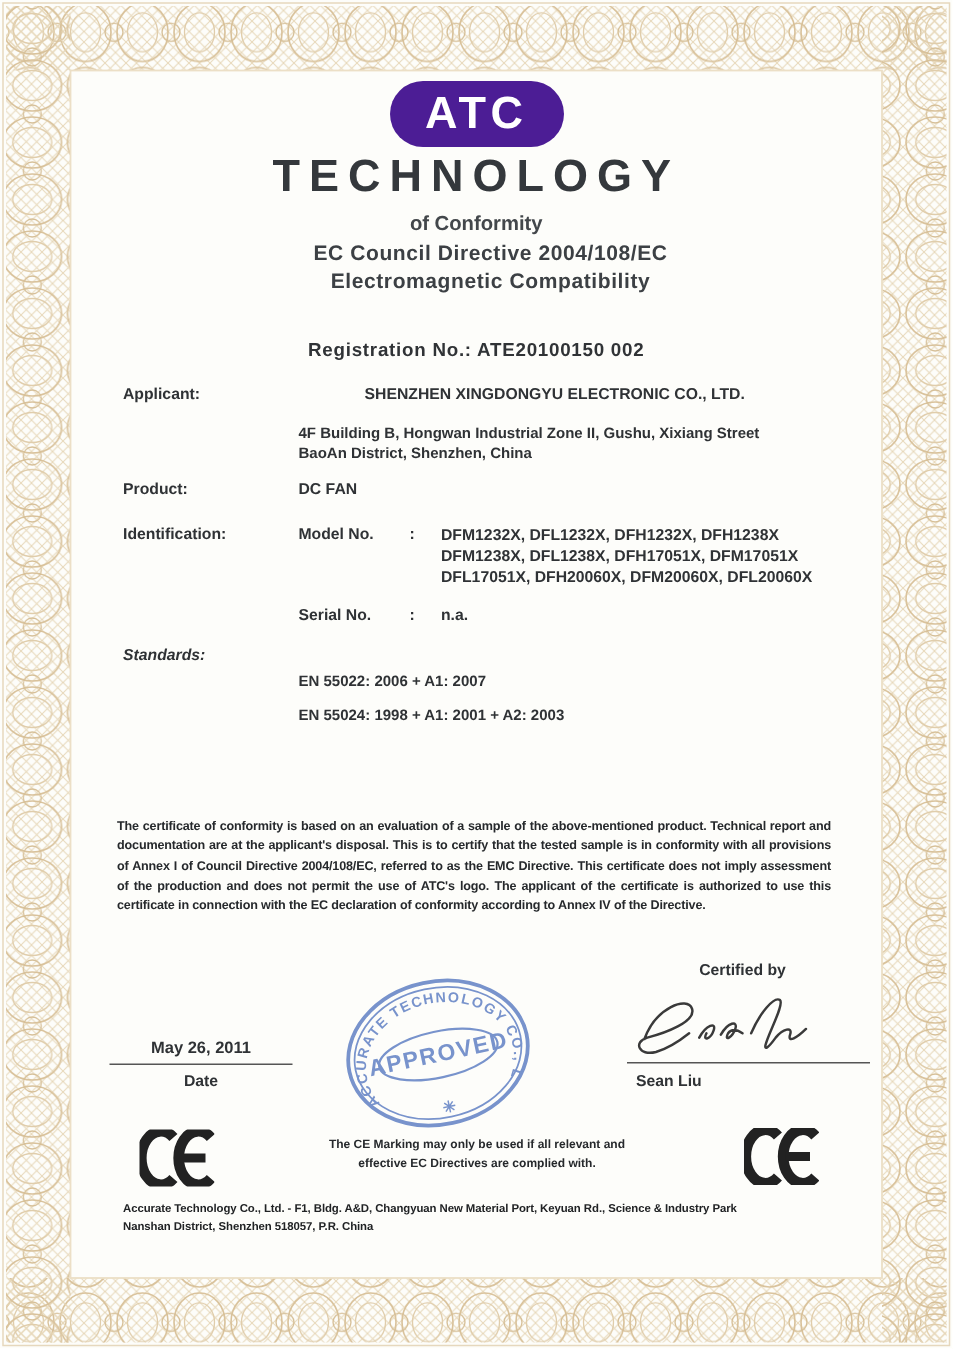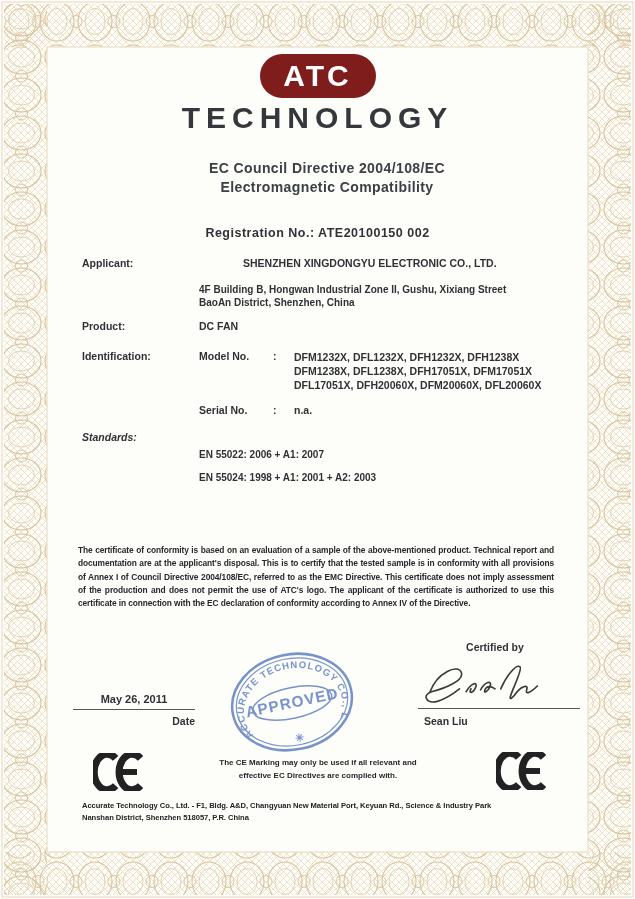--- a/index.html
+++ b/index.html
@@ -6,21 +6,21 @@
   .page{
     position:relative;width:635px;height:899px;overflow:hidden;
     background:#fdfdfa;color:#2f3235;
     font-family:"Liberation Sans", sans-serif;font-weight:bold;
   }
   .abs{position:absolute;}
   .ctr{left:0;right:0;text-align:center;}
   
   .logo-pill{
     display:inline-block;width:116px;height:44px;line-height:44px;border-radius:22px;
-    background:#7f1d1d;color:#ffffff;font-size:30px;letter-spacing:3px;text-align:center;
+    background:#4c1d95;color:#ffffff;font-size:30px;letter-spacing:3px;text-align:center;
   }
   .cert-title{font-size:30px;letter-spacing:6px;color:#34383c;}
   .sub1{font-size:13.5px;color:#43474b;}
   .sub2{font-size:14px;letter-spacing:.4px;color:#3c4044;padding-left:19px;}
   .regline{font-size:12.5px;letter-spacing:.5px;color:#303336;}
   
   .lbl{font-size:10.5px;}
   .val{font-size:10.5px;}
   .addr{font-size:10px;}
   .std{font-size:10px;}
@@ -73,20 +73,21 @@
     <rect x="4" y="4" width="43" height="891" fill="url(#ovv)"></rect>
     <rect x="588" y="4" width="43" height="891" fill="url(#xh)"></rect>
     <rect x="588" y="4" width="43" height="891" fill="url(#ovv)"></rect>
     <rect x="47" y="47" width="541" height="805" fill="none" stroke="#ecdfc6" stroke-width="1.2"></rect>
   </svg>
 
   <div class="abs ctr" style="top:54px;">
     <span class="logo-pill">ATC</span>
   </div>
   <div class="abs ctr cert-title" style="top:101px;">TECHNOLOGY</div>
+  <div class="abs ctr sub1" style="top:141px;">of Conformity</div>
   <div class="abs ctr sub2" style="top:160px;">EC Council Directive 2004/108/EC</div>
   <div class="abs ctr sub2" style="top:179px;">Electromagnetic Compatibility</div>
   <div class="abs ctr regline" style="top:226px;">Registration No.: ATE20100150 002</div>
 
   <div class="abs lbl" style="left:82px;top:257px;">Applicant:</div>
   <div class="abs val" style="left:199px;top:257px;padding-left:44px;">SHENZHEN XINGDONGYU ELECTRONIC CO., LTD.</div>
   <div class="abs addr" style="left:199px;top:284px;">4F Building B, Hongwan Industrial Zone II, Gushu, Xixiang Street</div>
   <div class="abs addr" style="left:199px;top:297px;">BaoAn District, Shenzhen, China</div>
 
   <div class="abs lbl" style="left:82px;top:320px;">Product:</div>
@@ -113,21 +114,21 @@
     <path d="M12,34 C20,12 42,4 45,13 C48,22 26,30 14,33 C4,36 8,46 20,43 C30,40 38,34 43,30
              M50,33 C55,24 62,22 60,28 C58,34 52,36 55,30
              M65,31 C70,22 77,21 75,27 C73,33 67,36 70,30 C73,26 77,28 80,30
              M86,30 C92,16 102,4 106,7 C109,10 98,30 96,38 C95,42 98,40 103,33 C108,27 115,25 113,31 C111,37 118,33 124,27" fill="none" stroke="#3a3a3a" stroke-width="1.7" stroke-linecap="round" stroke-linejoin="round"></path>
   </svg>
   <div class="abs hline" style="left:418px;top:708px;width:162px;"></div>
   <div class="abs small-b" style="left:424px;top:715px;width:150px;text-align:left;">Sean Liu</div>
 
   <div class="abs date-v" style="left:73px;top:693px;width:122px;text-align:center;">May 26, 2011</div>
   <div class="abs hline" style="left:73px;top:709px;width:122px;"></div>
-  <div class="abs small-b" style="left:73px;top:715px;width:122px;text-align:right;">Date</div>
+  <div class="abs small-b" style="left:73px;top:715px;width:122px;text-align:center;">Date</div>
 
   <svg class="abs stamp-wrap" style="left:224px;top:648px;" width="136" height="108" viewBox="-64 -51 128 102">
     <defs>
       <path id="ringArc" d="M -41,25 A 47,38 0 1 1 41,25" fill="none"></path>
     </defs>
     <ellipse cx="0" cy="0" rx="57" ry="45" fill="none" stroke="#5b7cc2" stroke-width="2.4"></ellipse>
     <ellipse cx="0" cy="0" rx="53" ry="41" fill="none" stroke="#5b7cc2" stroke-width="1.1"></ellipse>
     <ellipse cx="0" cy="1" rx="38" ry="14.5" fill="none" stroke="#5b7cc2" stroke-width="1.4"></ellipse>
     <text font-size="9" fill="#5b7cc2" font-weight="bold" letter-spacing="1">
       <textPath href="#ringArc" startOffset="2">ACCURATE TECHNOLOGY CO., LTD.</textPath>

